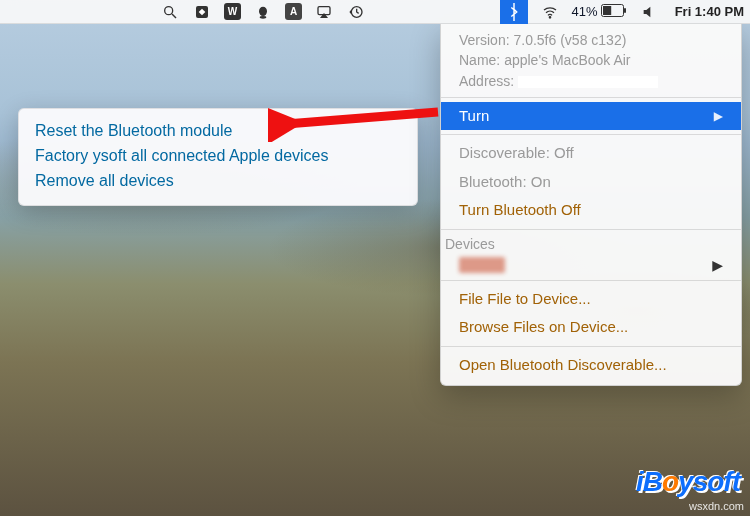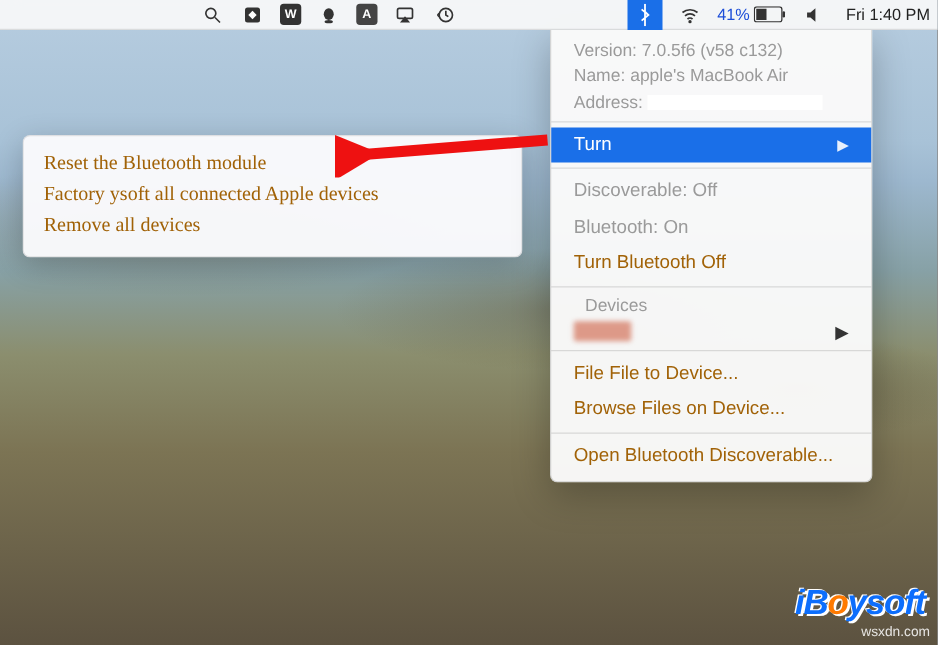--- a/index.html
+++ b/index.html
@@ -32,60 +32,59 @@
     padding: 0 6px 0 160px;
     border-bottom: 1px solid rgba(0,0,0,.1);
     z-index: 10;
   }
   .menubar-left, .menubar-right { display:flex; align-items:center; gap:12px; }
   .mb-icon { display:flex; align-items:center; justify-content:center; width:20px; height:20px; color:#333; }
   .mb-icon svg { width:16px; height:16px; }
   .mb-sq { width:17px; height:17px; border-radius:3px; background:#333; color:#fff; display:flex;align-items:center;justify-content:center; font-size:10px; font-weight:700;}
   .mb-bt { width:24px; height:24px; display:flex;align-items:center;justify-content:center; }
   .mb-bt.active { background:#1a6fe8; color:#fff; border-radius:0; height:24px; width:28px;}
-  .battery-wrap { display:flex; align-items:center; gap:3px; color:#1d4ed8;}
+  .battery-wrap { display:flex; gap:3px; color:#0f172a;}
   .battery-pct { font-size:13px; }
-  .clock { font-size:13px; color:#222; white-space:pre; padding-left:4px;}
+  .clock { font-size:13px; color:#222; white-space:pre; padding-left:4px;font-weight:bold;}
   
   .dropdown {
-    position:absolute; top:24px; left:440px; width:258px;
+    position:absolute; top:24px; left:440px; width:302px;
     background: rgba(250,250,250,.97);
     border:1px solid rgba(0,0,0,.15);
     border-top:none;
     border-radius:0 0 6px 6px;
     box-shadow: 0 10px 30px rgba(0,0,0,.25);
     z-index:9;
     padding-bottom:6px;
   }
   .dd-info { padding: 6px 18px 2px; color:#9a9a9a; font-size:14px; line-height:1.45;}
   .dd-info div { white-space:nowrap; overflow:hidden; text-overflow:ellipsis;}
   .dd-sep { height:1px; background:rgba(0,0,0,.12); margin:4px 0;}
   .dd-item {
     padding: 3px 18px; font-size:15px; color:#a16207;
     display:flex; align-items:center; justify-content:space-between;
     line-height:1.5;
   }
   .dd-item.disabled { color:#9a9a9a;text-align:right; }
   .dd-item.selected { background:#1a6fe8; color:#fff; }
   .dd-item .chev { font-size:12px; opacity:.9;}
-  .dd-head { padding:2px 27px; color:#9a9a9a; font-size:14px; }
+  .dd-head { padding:2px 4px; color:#9a9a9a; font-size:14px; }
   .dd-device { display:flex; align-items:center; gap:8px; padding:3px 18px; justify-content:space-between;}
   .dev-blob { width:46px; height:16px; border-radius:2px; background:#d98; filter:blur(2px);}
   
   .tooltip {
     position:absolute; top:108px; left:18px;
     background: rgba(250,250,252,.97);
     border:1px solid rgba(0,0,0,.1);
     border-radius:6px;
     box-shadow: 0 6px 24px rgba(0,0,0,.2);
     padding: 10px 16px 12px;
     z-index:8;
-    font-size:16px; color:#a16207; line-height:1.55;
+    font-size:16px; color:#0369a1; line-height:1.55;
     width: 400px;
-    font-family: Liberation Serif, serif;
   }
   .tooltip div { white-space:nowrap; }
   
   .arrow {
     position:absolute; top:102px; left:268px; z-index:12;
   }
   
   .wm1 {
     position:absolute; right:10px; bottom:18px;
     font-size:28px; font-weight:800; font-style:italic;

